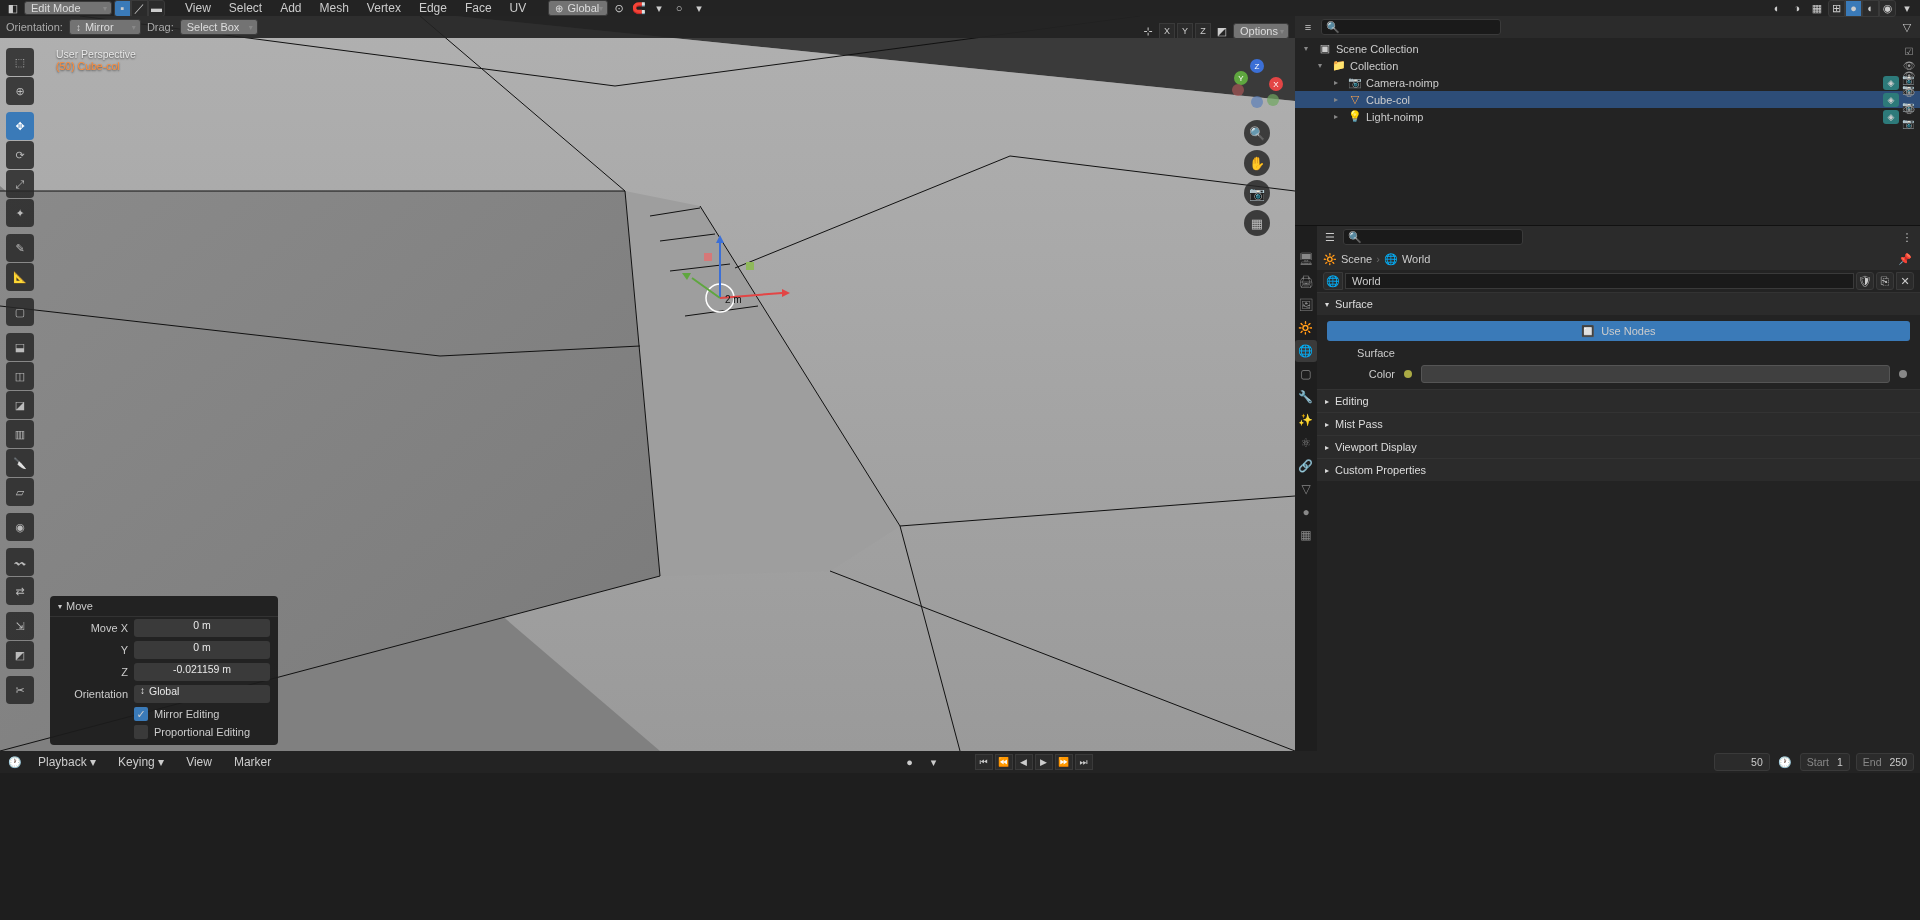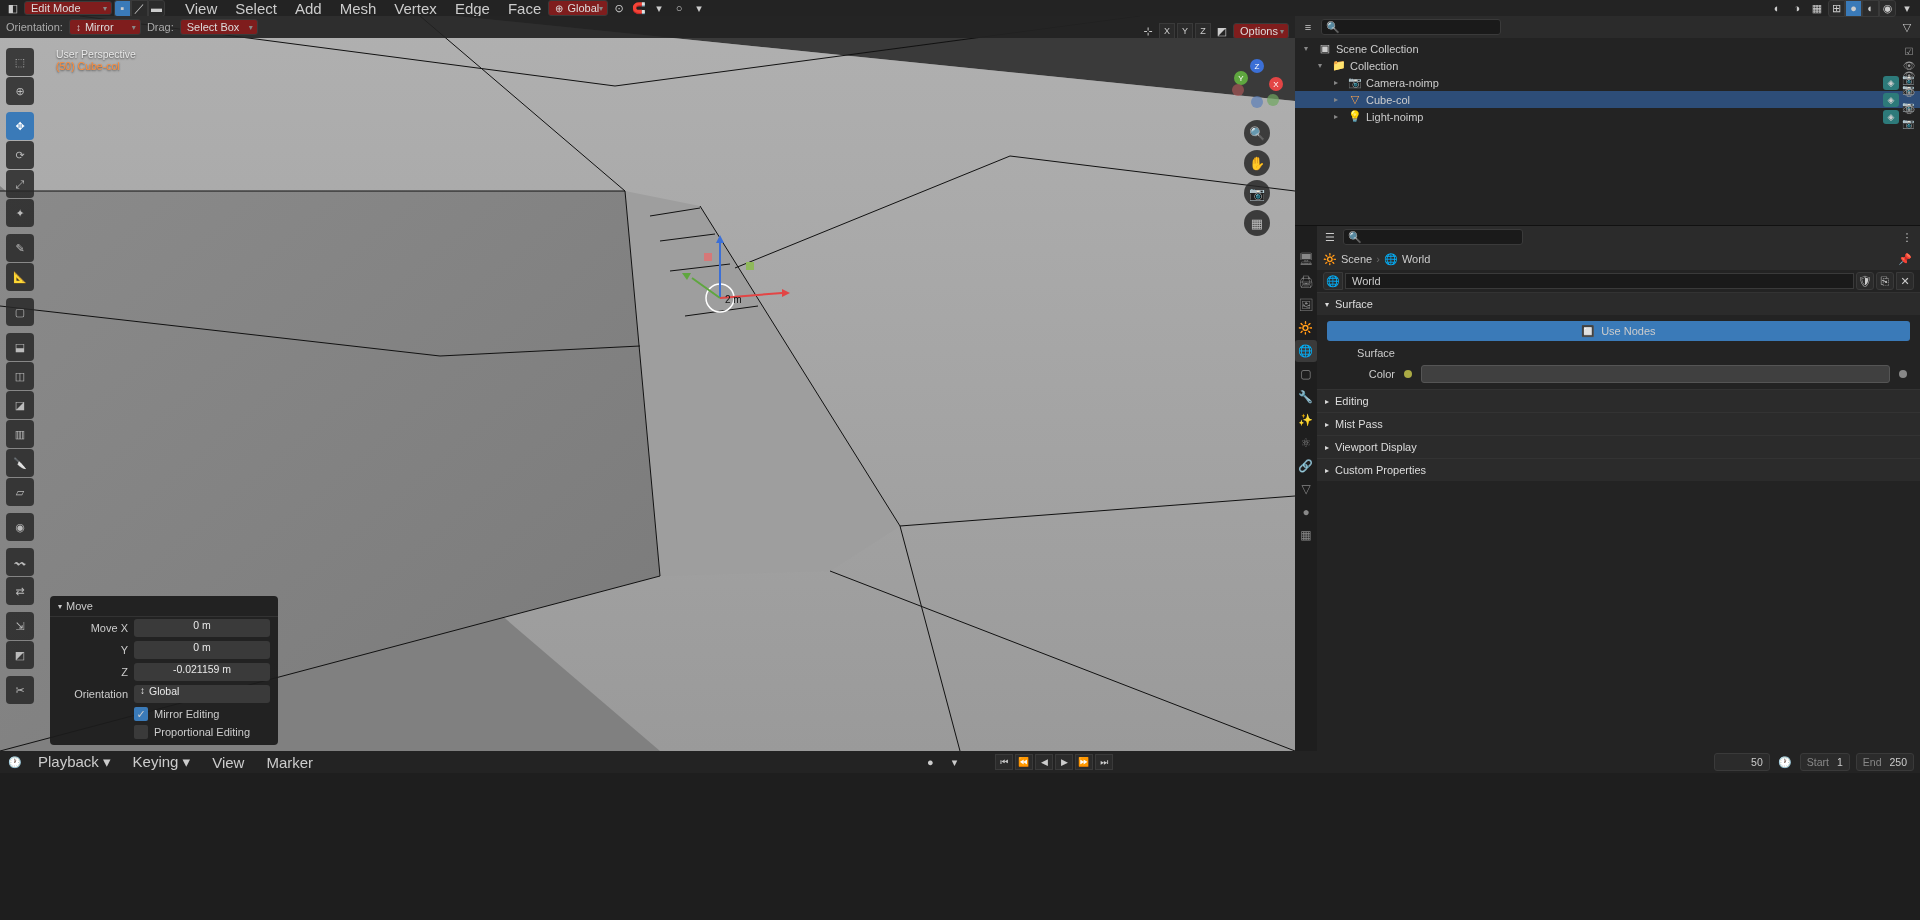--- a/index.html
+++ b/index.html
@@ -1,22 +1,22 @@
 <!DOCTYPE html>
 <html><head>
 <meta charset="utf-8">
 <style>
 *{margin:0;padding:0;box-sizing:border-box;font-family:-apple-system,BlinkMacSystemFont,"Segoe UI",sans-serif;user-select:none}
 body{background:#1e1e1e;color:#ccc;font-size:11px;width:1920px;height:920px;overflow:hidden;position:relative}
 .top-bar{height:16px;background:#232323;display:flex;align-items:center;padding:0 4px;gap:2px;position:relative}
 .top-bar>*{display:flex;align-items:center;height:14px}
 .icon-btn{width:18px;height:18px;display:flex;align-items:center;justify-content:center;cursor:pointer;border-radius:3px}
-.dropdown{background:#7f1d1d;border:1px solid #3a3a3a;border-radius:3px;padding:1px 14px 1px 6px;color:#ddd;font-size:11px;cursor:pointer;display:flex;align-items:center;gap:4px;position:relative}
+.dropdown{background:#737373;border:1px solid #3a3a3a;border-radius:3px;padding:1px 14px 1px 6px;color:#ddd;font-size:11px;cursor:pointer;display:flex;align-items:center;gap:4px;position:relative}
 .dropdown::after{content:"▾";position:absolute;right:4px;font-size:8px;color:#888}
-.menu-item{padding:2px 8px;color:#ccc;cursor:pointer;font-size:15px}
+.menu-item{padding:2px 8px;color:#ccc;cursor:pointer;font-size:12px}
 .seg-btn{width:17px;height:17px;display:flex;align-items:center;justify-content:center;background:#2b2b2b;border:1px solid #3a3a3a;cursor:pointer}
 .seg-btn.active{background:#3a7ab8}
 .seg-group{display:flex}
 .seg-group .seg-btn:first-child{border-radius:3px 0 0 3px}
 .seg-group .seg-btn:last-child{border-radius:0 3px 3px 0}
 
 .main-row{display:flex;height:735px}
 .viewport{flex:0 0 1295px;position:relative;background:#808080;overflow:hidden}
 .viewport-header{position:absolute;top:0;left:0;right:0;height:22px;background:rgba(35,35,35,.92);display:flex;align-items:center;padding:0 6px;gap:6px;z-index:10}
 .viewport-header .label{color:#aaa;font-size:11px}

